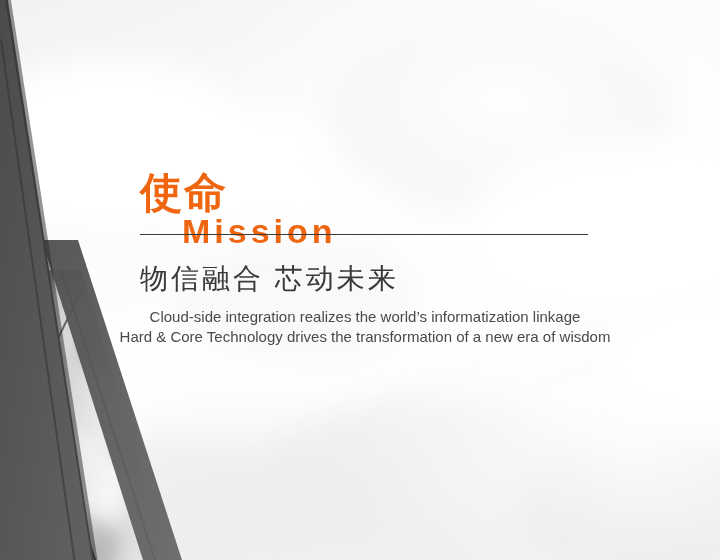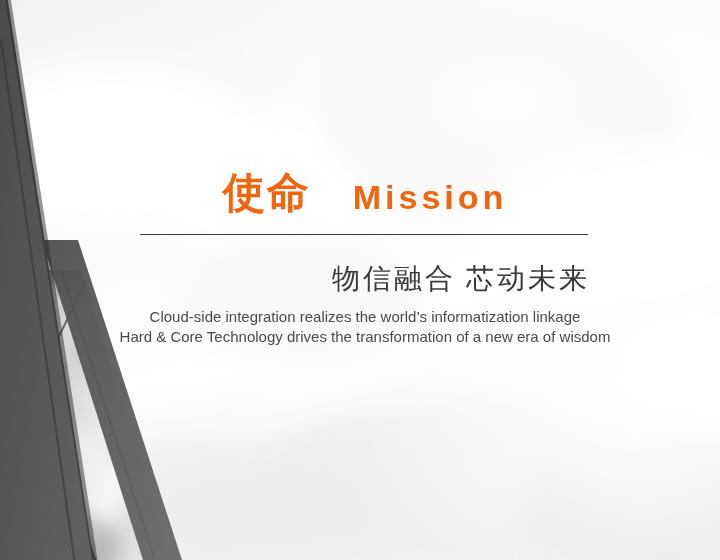--- a/index.html
+++ b/index.html
@@ -128,22 +128,23 @@
     position:absolute;
     left:0; top:0;
     width:720px; height:560px;
   }
 
   .title-row {
     position:absolute;
     left:140px; top:172px;
     width:450px;
     display:flex;
-    align-items:flex-end;
+    align-items:flex-start;
     justify-content:center;
+    flex-direction:column;
   }
   .title-cn {
     font-size:42px;
     font-weight:700;
     color:#f0650f;
     letter-spacing:2px;
     line-height:1;
     font-family:"DejaVu Sans", sans-serif;
   }
   .title-en {
@@ -161,25 +162,25 @@
     left:140px; top:234px;
     width:448px;
     height:1px;
     background:#3b3b3b;
   }
 
   .subtitle-cn {
     position:absolute;
     left:140px; top:260px;
     width:450px;
-    text-align:right;
+    text-align:left;
     font-size:28px;
     color:#3a3a3a;
     letter-spacing:3px;
-    font-family:Liberation Serif, serif;
+    font-family:Liberation Sans, sans-serif;
     white-space:nowrap;
   }
 
   .tagline {
     position:absolute;
     left:90px;
     width:550px;
     text-align:center;
     font-size:15px;
     color:#4a4a4a;

